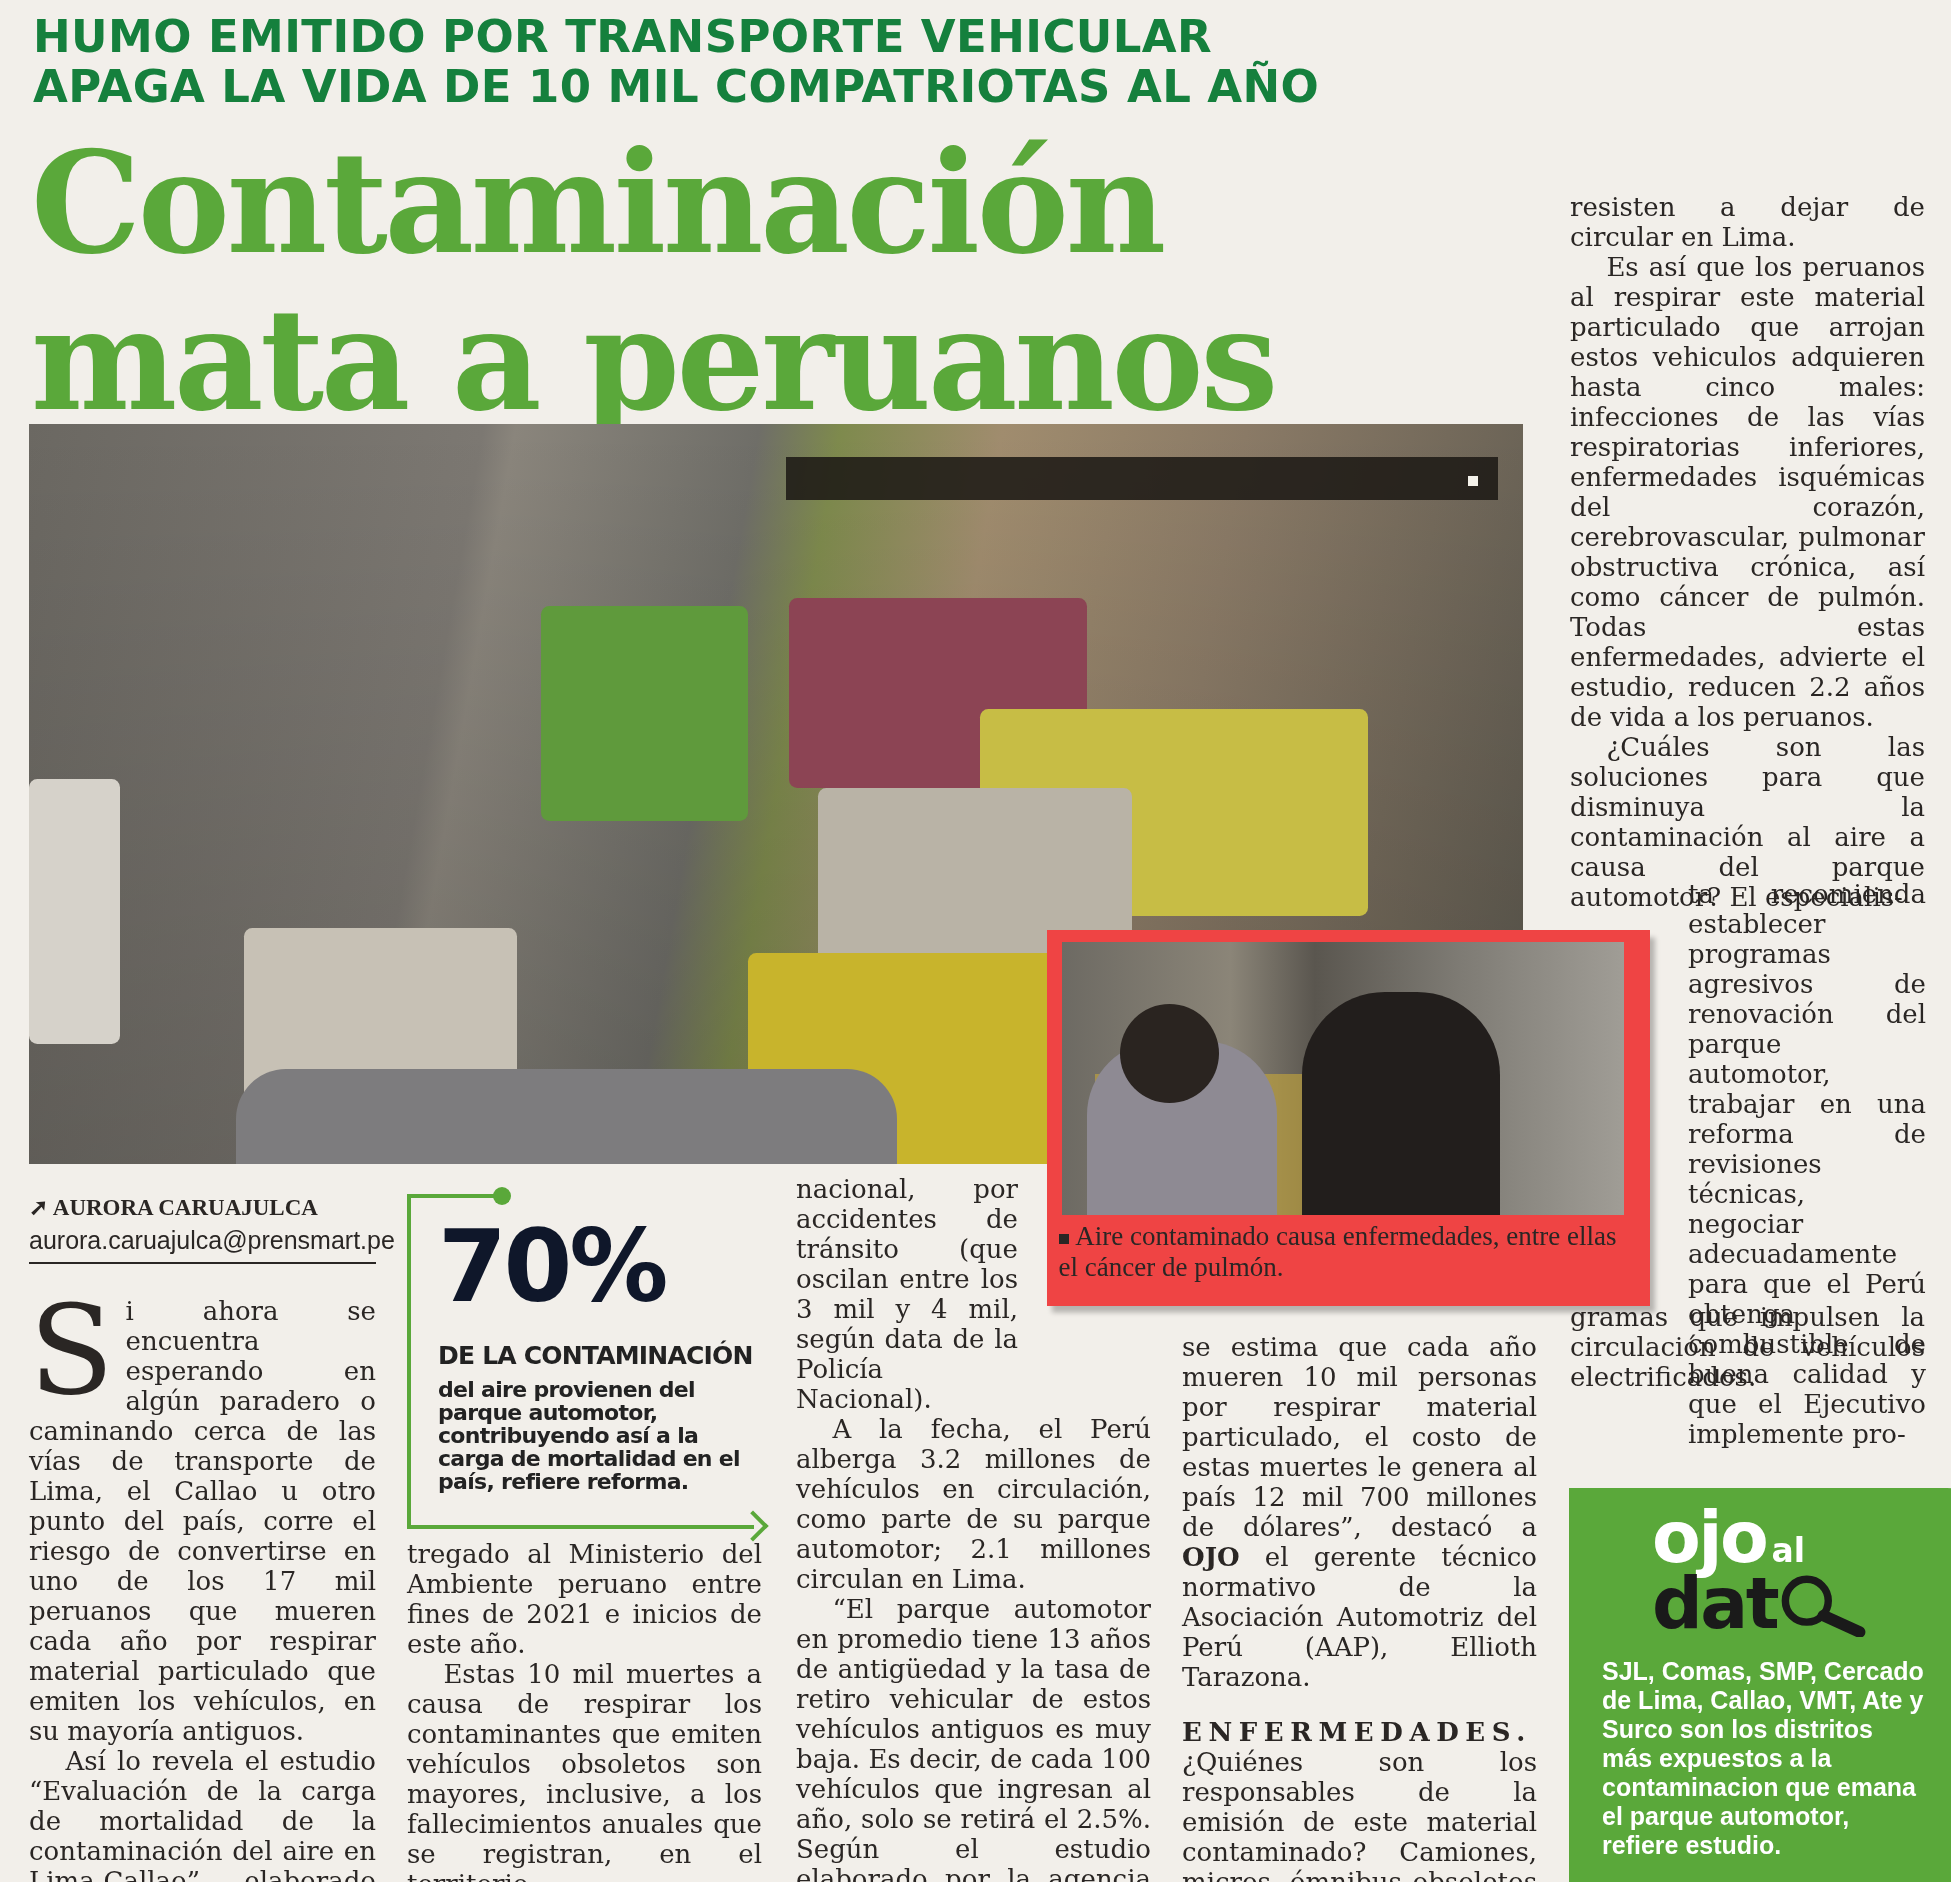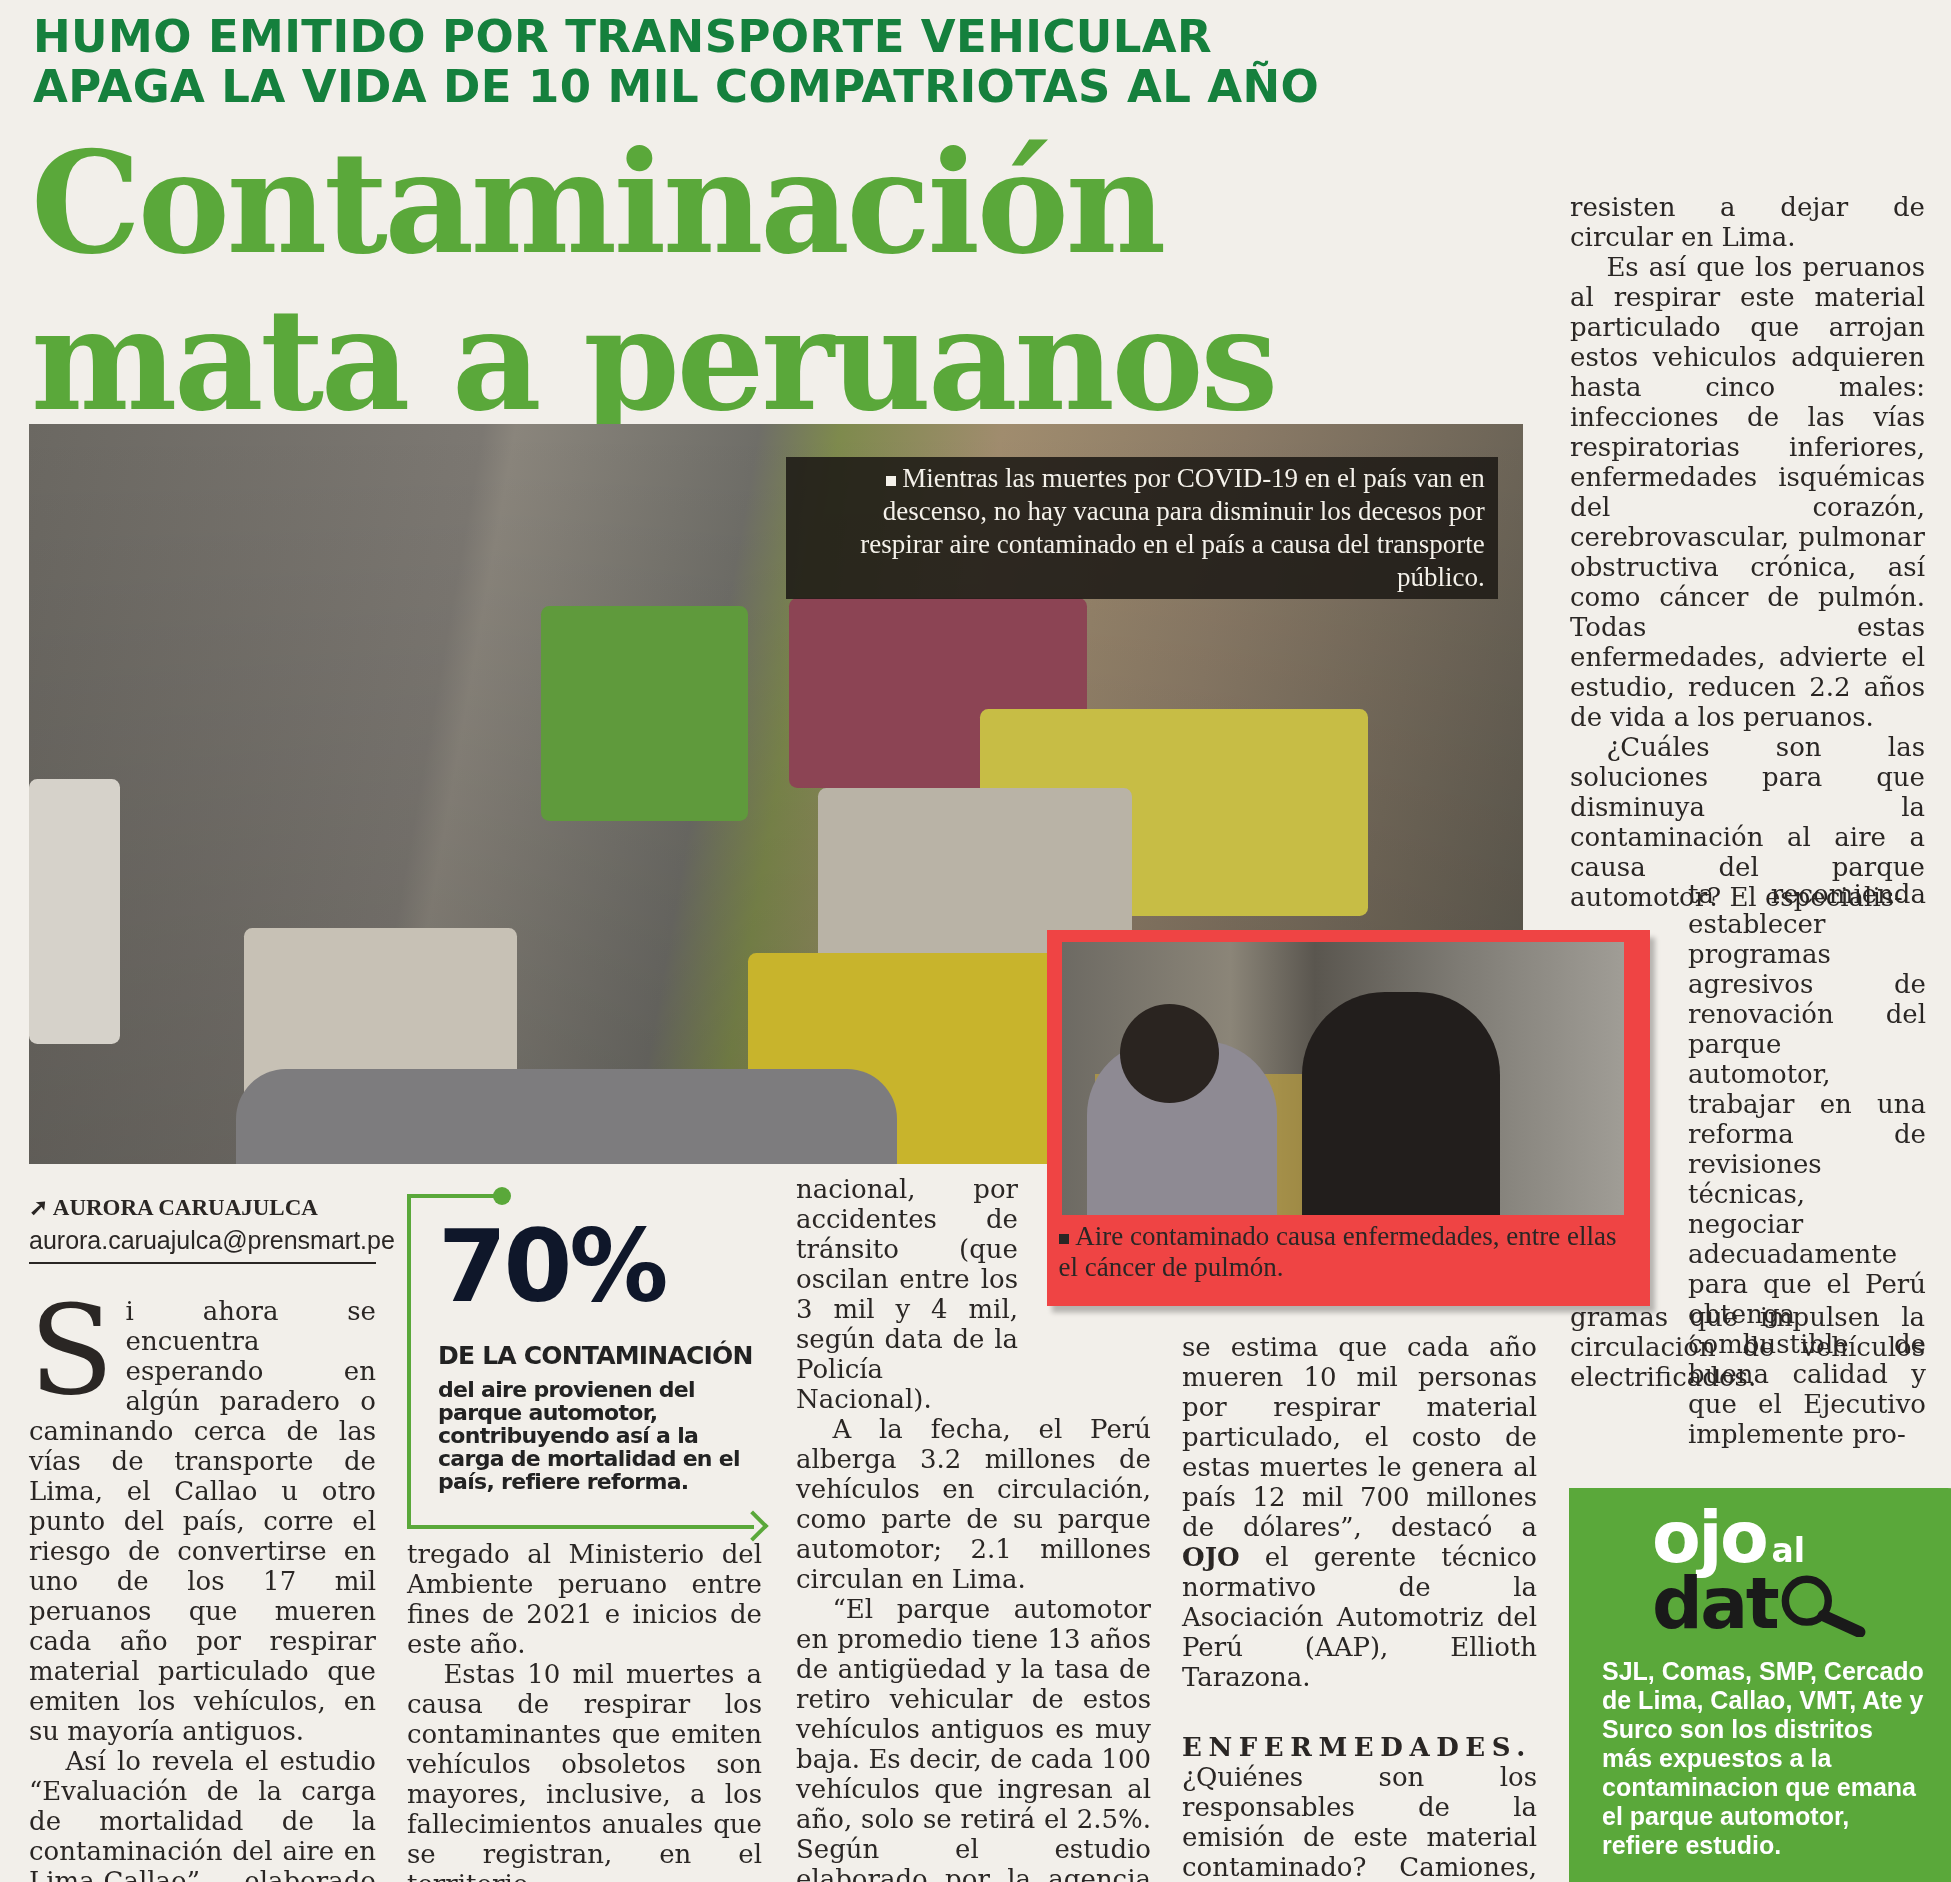--- a/index.html
+++ b/index.html
@@ -80,21 +80,21 @@
 <div class="abs photo">
   <div class="bus" style="left:512px;top:182px;width:207px;height:215px;background:#5f9a3c;"></div>
   <div class="bus" style="left:760px;top:174px;width:298px;height:190px;background:#8c4454;"></div>
   <div class="bus" style="left:951px;top:285px;width:388px;height:207px;background:#c7bd45;"></div>
   <div class="bus" style="left:789px;top:364px;width:314px;height:240px;background:#b9b3a6;"></div>
   <div class="bus" style="left:719px;top:529px;width:331px;height:215px;background:#c8b42c;"></div>
   <div class="bus" style="left:215px;top:504px;width:273px;height:240px;background:#c7c1b5;"></div>
   <div class="bus" style="left:0;top:355px;width:91px;height:265px;background:#d6d2ca;"></div>
   <div class="bus" style="left:207px;top:645px;width:661px;height:132px;background:#7d7c7e;border-radius:50px 50px 0 0;"></div>
   <div class="abs cap1">
-    <span class="bullet"></span><span>Mientras las muertes por COVID-19 en el país van en descenso, no hay vacuna para disminuir los decesos por respirar aire contaminado en el país a causa del transporte público.</span>
+    <span class="bullet"></span>
   </div>
 </div>
 
 <div class="abs inset">
   <div class="inset-img">
     <div class="abs" style="left:33px;top:132px;width:215px;height:141px;background:#c8a83a;opacity:0.6;"></div>
     <div class="abs" style="left:25px;top:99px;width:190px;height:182px;background:#8e8a93;border-radius:74px 74px 0 0;"></div>
     <div class="abs" style="left:58px;top:62px;width:99px;height:99px;background:#2a2420;border-radius:50%;"></div>
     <div class="abs" style="left:240px;top:50px;width:198px;height:231px;background:#221e1c;border-radius:83px 83px 0 0;"></div>
   </div>
@@ -133,21 +133,21 @@
 </div>
 
 <div class="abs col" style="left:796px;top:1174px;width:355px;">
   <p style="width:222px;">nacional, por accidentes de tránsito (que oscilan entre los 3 mil y 4 mil, según data de la Policía Nacional).</p>
   <p class="ind">A la fecha, el Perú alberga 3.2 millones de vehículos en circulación, como parte de su parque automotor; 2.1 millones circulan en Lima.</p>
   <p class="ind">“El parque automotor en promedio tiene 13 años de antigüedad y la tasa de retiro vehicular de estos vehículos antiguos es muy baja. Es decir, de cada 100 vehículos que ingresan al año, solo se retirá el 2.5%. Según el estudio elaborado por la agencia ambiental de los Estados Unidos,</p>
 </div>
 
 <div class="abs col" style="left:1182px;top:1332px;width:355px;">
   <p><span>se estima que cada año mueren 10 mil personas por respirar material particulado, el costo de estas muertes le genera al país 12 mil 700 millones de dólares”, destacó a </span><b>OJO</b><span> el gerente técnico normativo de la Asociación Automotriz del Perú (AAP), Ellioth Tarazona.</span></p>
-  <p style="margin-top:40px;" class="subhead">ENFERMEDADES.</p>
+  <p style="margin-top:25px;" class="subhead">ENFERMEDADES.</p>
   <p>¿Quiénes son los responsables de la emisión de este material contaminado? Camiones, micros, ómnibus obsoletos que se</p>
 </div>
 
 <div class="abs ojo">
   <div class="ojo-title">
     <div><span class="ojo-w1">ojo</span><span class="ojo-al">al</span></div>
     <div style="display:flex;align-items:center;">
       <span class="ojo-w2">dat</span>
       <svg width="91" height="66" viewBox="0 0 110 80">
         <circle cx="36" cy="36" r="26" fill="none" stroke="#1a1a1a" stroke-width="9"></circle>

